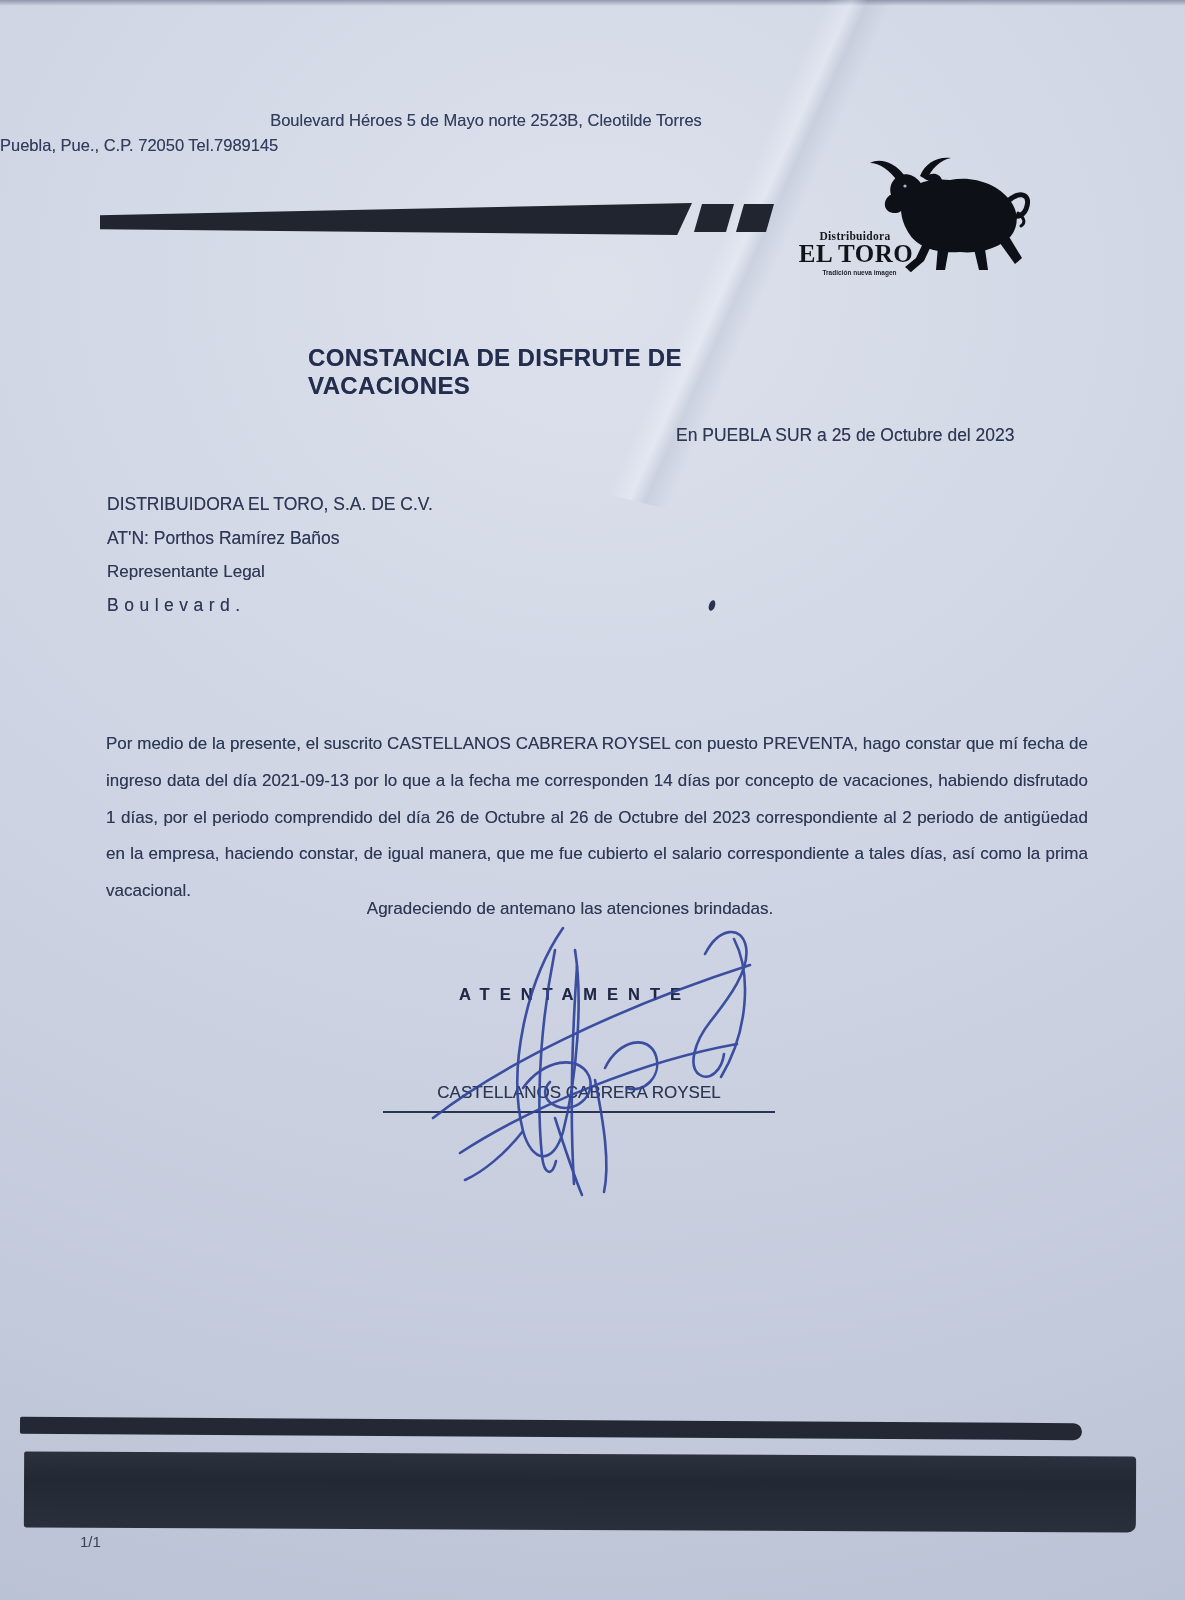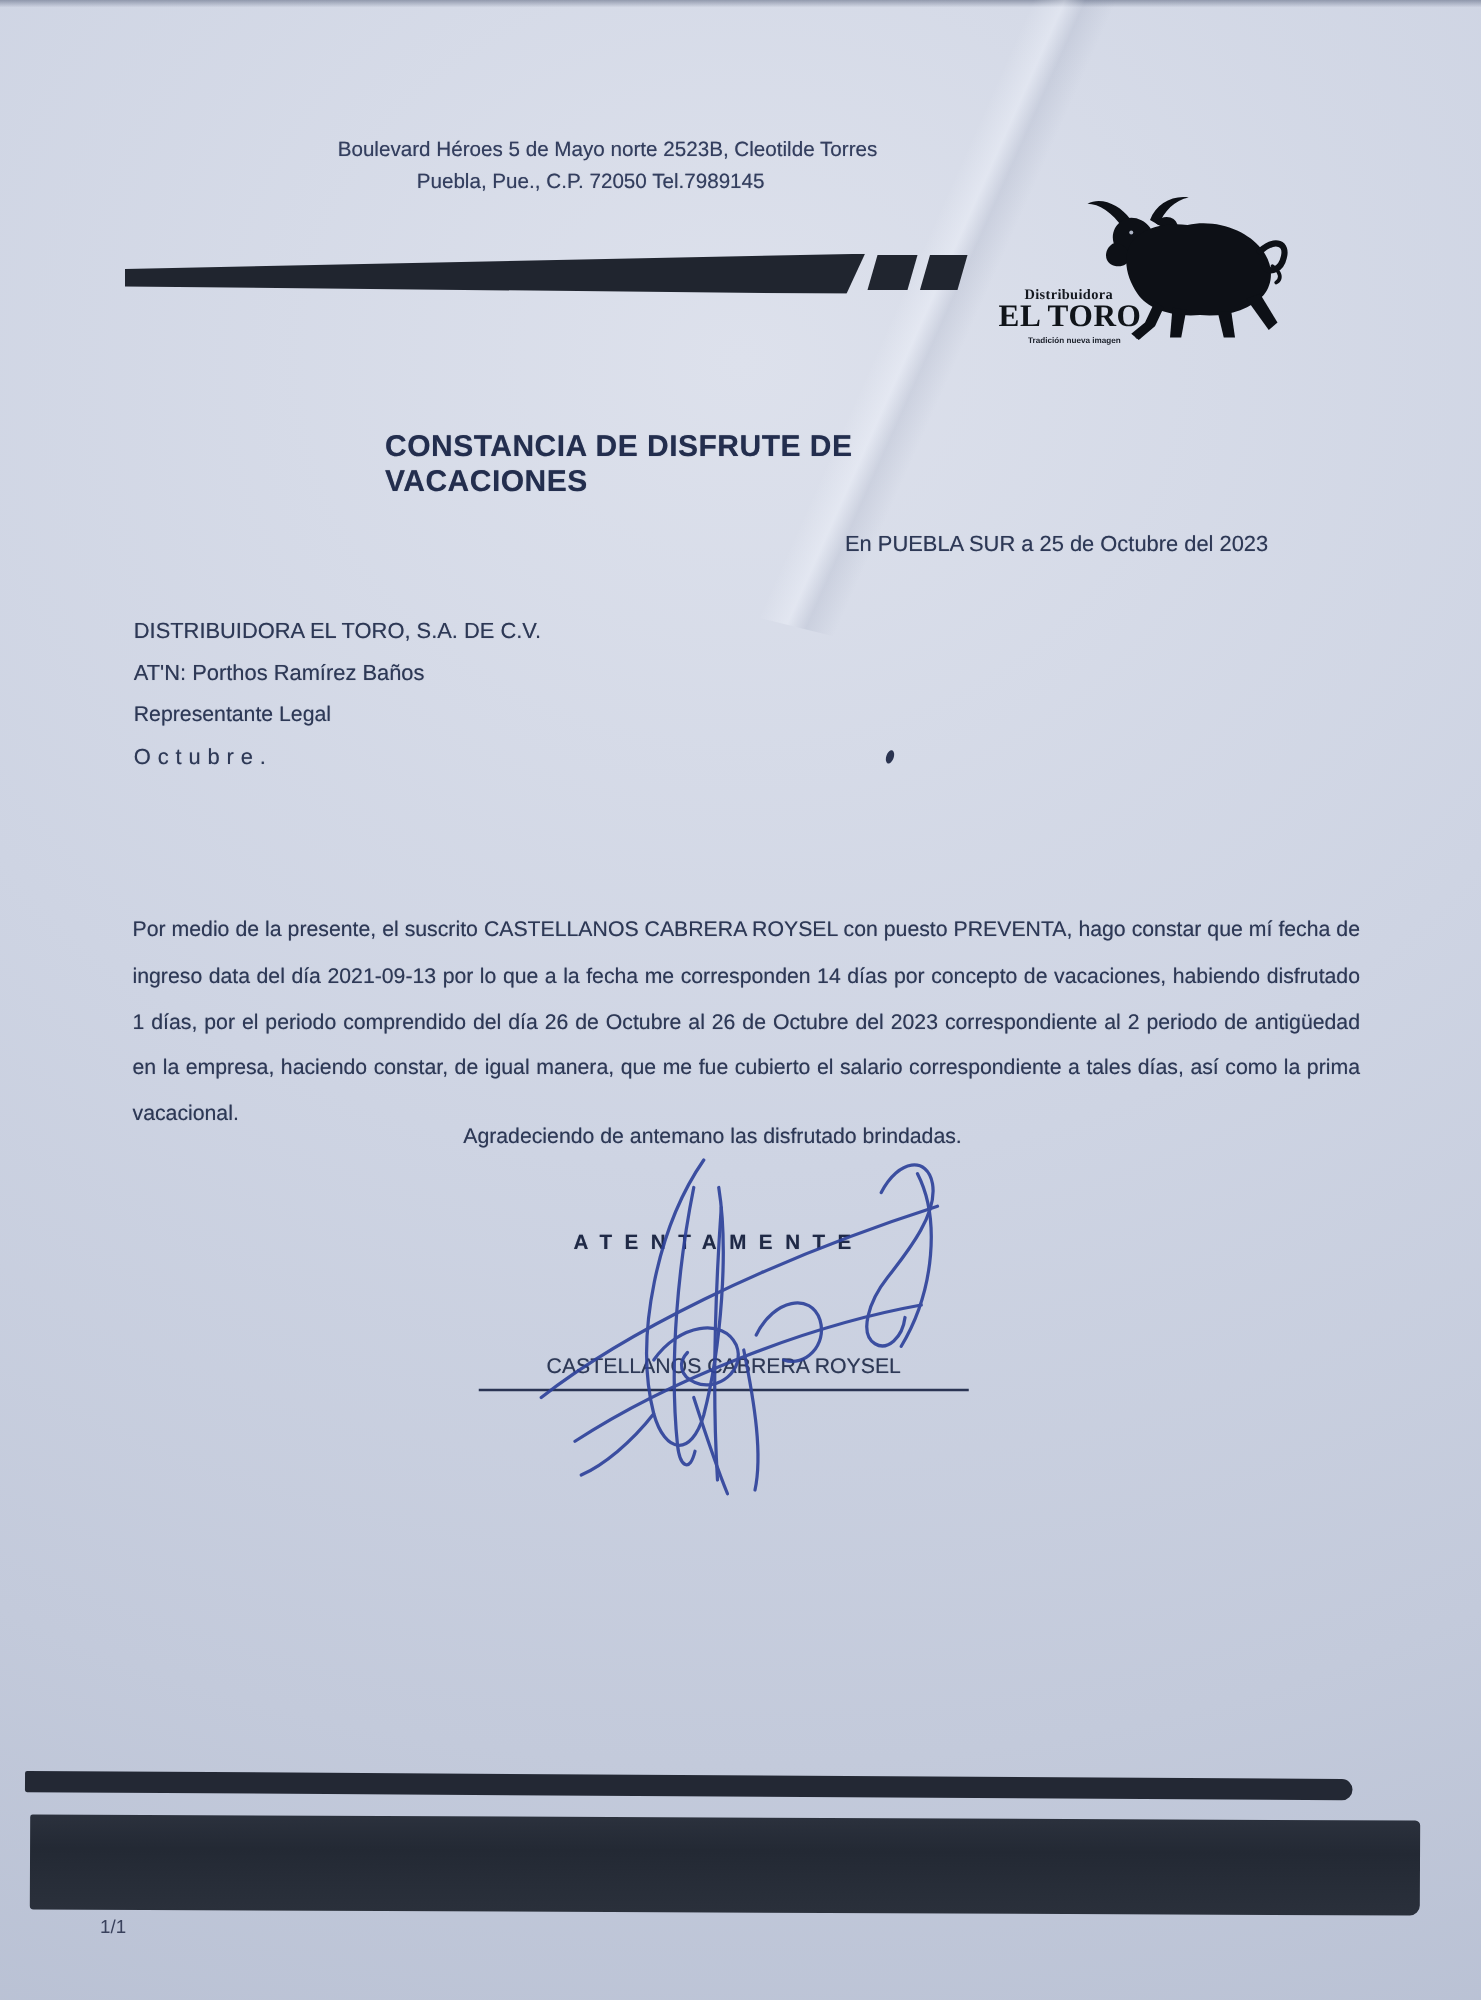--- a/index.html
+++ b/index.html
@@ -14,21 +14,21 @@
   .soft{text-shadow:0 0 0.6px rgba(40,52,85,.55);}
   
   .top-edge{left:0;top:0;width:100%;height:6px;
     background:linear-gradient(180deg, rgba(90,100,125,.55), rgba(90,100,125,0));}
   .crease{left:600px;top:-40px;width:290px;height:560px;pointer-events:none;
     background:linear-gradient(100deg, rgba(255,255,255,0) 44%, rgba(245,248,255,.35) 50%, rgba(120,130,158,.14) 54%, rgba(255,255,255,0) 60%);
     transform:rotate(14deg);}
   
   .company{left:0;top:80px;width:1185px;text-align:center;font-size:18px;letter-spacing:.4px;color:#333e5e;}
   .addr1{left:0;top:111px;width:972px;text-align:center;font-size:16.5px;color:#333e5e;}
-  .addr2{left:0;top:136px;width:945px;text-align:center;font-size:16.5px;color:#333e5e;}
+  .addr2{left:0;top:136px;width:945px;text-align:left;font-size:16.5px;color:#333e5e;}
   
   .bar-main{left:100px;top:203px;width:592px;height:32px;background:#20252f;
     clip-path:polygon(0 38%, 100% 0, 97.5% 100%, 0 82%);}
   .bar-seg1{left:698px;top:204px;width:32px;height:28px;background:#20252f;transform:skewX(-16deg);}
   .bar-seg2{left:740px;top:204px;width:30px;height:28px;background:#20252f;transform:skewX(-16deg);}
   
   .logo-top{left:800px;top:230px;width:110px;text-align:center;
     font-family:"Liberation Serif", serif;font-size:11.5px;font-weight:bold;color:#14181f;letter-spacing:.3px;}
   .logo-main{left:786px;top:240px;width:140px;text-align:center;
     font-family:"Liberation Serif", serif;font-size:25px;font-weight:bold;color:#101419;letter-spacing:.5px;}
@@ -117,26 +117,26 @@
       </g>
     </svg>
   </div>
 
   <div class="abs title soft">CONSTANCIA DE DISFRUTE DE VACACIONES</div>
   <div class="abs dateline soft">En PUEBLA SUR a 25 de Octubre del 2023</div>
 
   <div class="abs rec1 soft">DISTRIBUIDORA EL TORO, S.A. DE C.V.</div>
   <div class="abs rec2 soft">AT'N: Porthos Ramírez Baños</div>
   <div class="abs rec3 soft">Representante Legal</div>
-  <div class="abs rec4 soft">Octubre.</div>
+  <div class="abs rec4 soft">Boulevard.</div>
 
   <div class="abs ink-speck"></div>
 
   <div class="abs body-par soft">Por medio de la presente, el suscrito CASTELLANOS CABRERA ROYSEL con puesto PREVENTA, hago constar que mí fecha de ingreso data del día 2021-09-13 por lo que a la fecha me corresponden 14 días por concepto de vacaciones, habiendo disfrutado 1 días, por el periodo comprendido del día 26 de Octubre al 26 de Octubre del 2023 correspondiente al 2 periodo de antigüedad en la empresa, haciendo constar, de igual manera, que me fue cubierto el salario correspondiente a tales días, así como la prima vacacional.</div>
-  <div class="abs thanks soft">Agradeciendo de antemano las disfrutado brindadas.</div>
+  <div class="abs thanks soft">Agradeciendo de antemano las atenciones brindadas.</div>
 
   <div class="abs atent soft">ATENTAMENTE</div>
   <div class="abs sig-name soft">CASTELLANOS CABRERA ROYSEL</div>
 
   <div class="abs sig-ink">
     <svg width="375" height="280" viewBox="0 0 375 280">
       <g fill="none" stroke="#2f439b" stroke-width="2.6" stroke-linecap="round" opacity="0.92">
         <path d="M158,10 C122,62 102,150 118,213 C127,245 148,248 158,214 C172,160 178,82 170,32"></path>
         <path d="M150,32 C138,92 130,170 137,238 C139,256 147,260 151,243"></path>
         <path d="M172,48 C167,120 165,200 169,266"></path>

